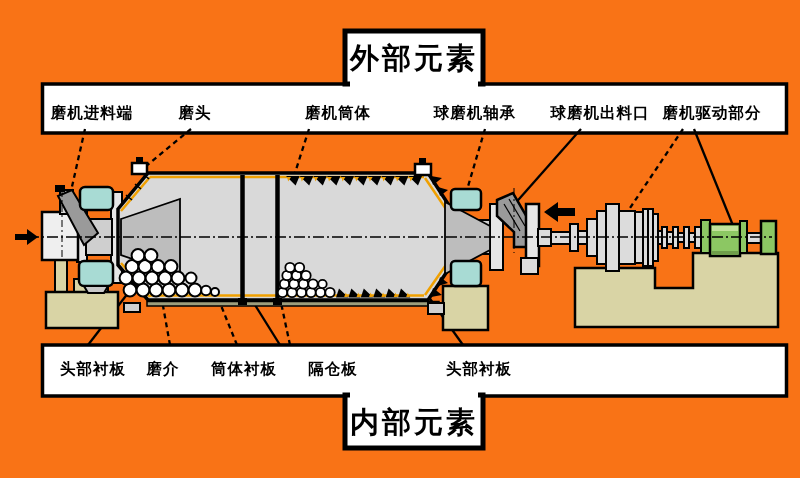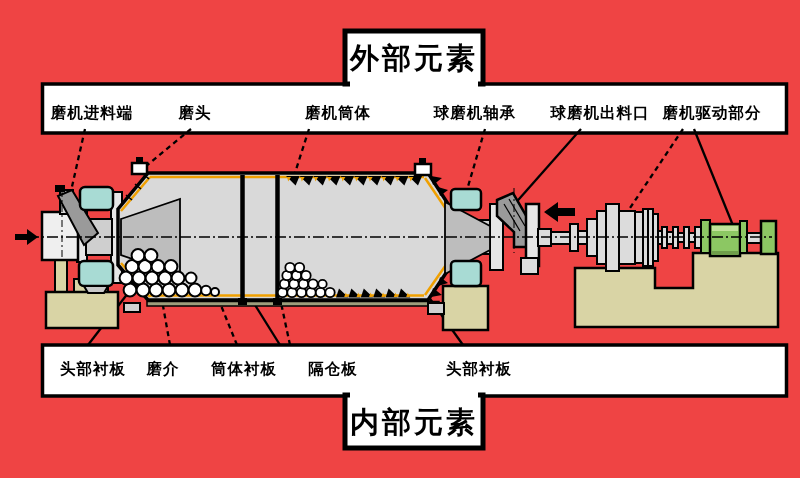--- a/index.html
+++ b/index.html
@@ -1,16 +1,16 @@
 <!DOCTYPE html>
 <html style="--liner-orange: #f0a000; --bearing-cyan: #a8dbd4; --pedestal-beige: #d9d4a5; --motor-green: #8cc763; --motor-green-light: #c2e29b; --shell-gray: #d9d9d9; --cone-gray: #bdbdbd; --metal-gray: #dcdcdc; --flange-gray: #e6e6e6; --trunnion-gray: #cfcfcf; --spout-gray: #9a9a9a; --strip-olive: #9e9e7c;"><head>
 <meta charset="utf-8">
 <style>
   html,body{margin:0;padding:0;background:#fff;}
-  .stage{position:relative;width:800px;height:478px;background:#ef4444;overflow:hidden;
+  .stage{position:relative;width:800px;height:478px;background:#f97316;overflow:hidden;
          font-family:"DejaVu Sans","Liberation Sans",sans-serif;}
   svg{position:absolute;left:0;top:0;}
   .band{fill:#fff;stroke:#000;stroke-width:3.5;}
   .titlebox{fill:#fff;stroke:#000;stroke-width:5;}
   .eraser{fill:#fff;stroke:none;}
   .ttl{font-size:29px;font-weight:600;letter-spacing:3px;fill:#000;text-anchor:middle;}
   .lbl{font-size:15.5px;font-weight:700;letter-spacing:1px;fill:#000;text-anchor:middle;}
   .ld{stroke:#000;stroke-width:2.3;fill:none;}
   .ldd{stroke:#000;stroke-width:2.3;fill:none;stroke-dasharray:5 4;}
   .blk{stroke:#000;stroke-width:2;}

